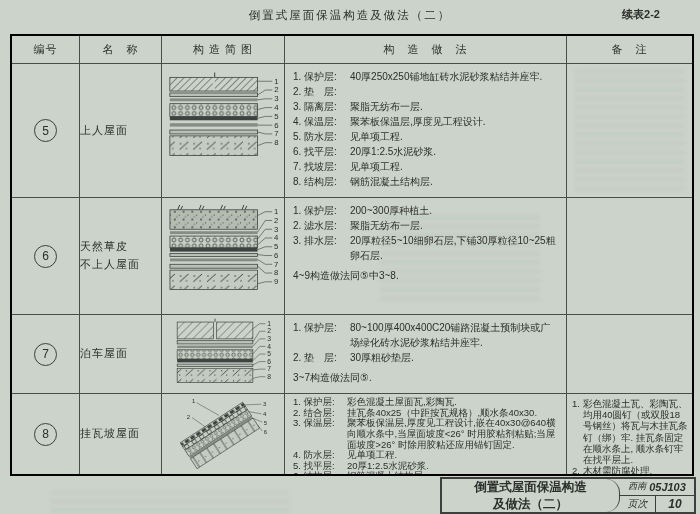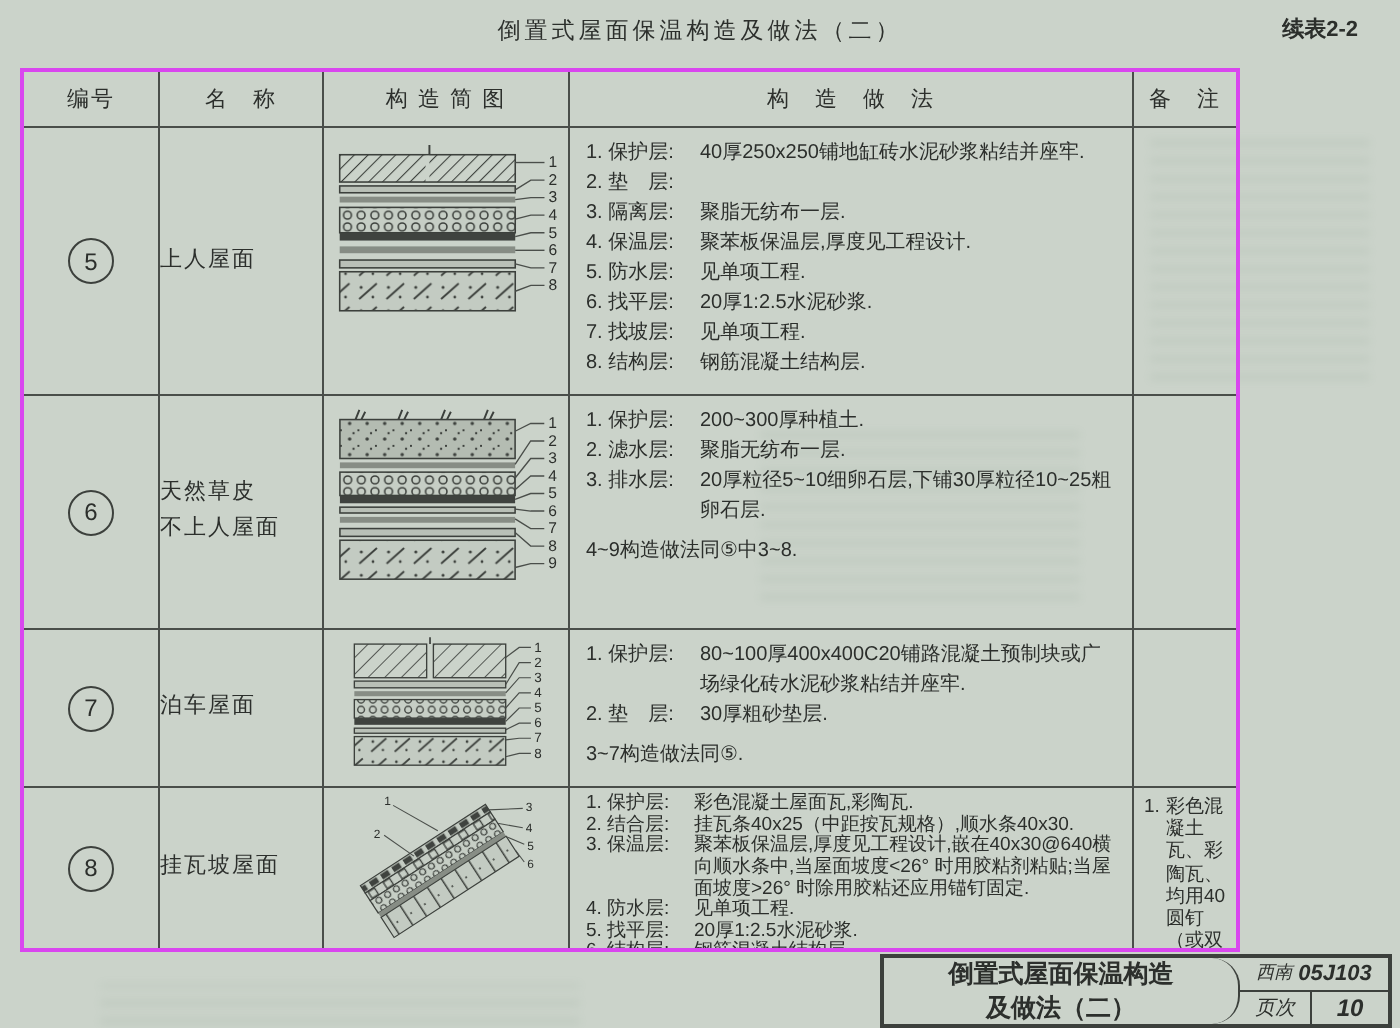--- a/index.html
+++ b/index.html
@@ -2,23 +2,23 @@
 <html><head>
 <meta charset="utf-8">
 <style>
   html,body{margin:0;padding:0;}
   .page{position:relative;width:700px;height:514px;background:#cbd3ca;overflow:hidden;
         font-family:"Liberation Sans","DejaVu Sans",sans-serif;color:#2c2f2c;}
   .ghost{position:absolute;opacity:.12;filter:blur(2px);pointer-events:none;
          background:repeating-linear-gradient(0deg,#6f8a76 0 3px,transparent 3px 9px);}
   .doc-title{position:absolute;top:8px;left:0;width:100%;text-align:center;
              font-size:11.5px;font-weight:normal;letter-spacing:2px;}
-  .cont-label{position:absolute;top:7px;right:21px;font-size:11px;font-weight:bold;}
-  .tbl{position:absolute;left:10px;top:34px;width:610px;height:442px;
-       border:2px solid #d946ef;display:grid;box-sizing:border-box;
+  .cont-label{position:absolute;top:7px;right:40px;font-size:11px;font-weight:bold;}
+  .tbl{position:absolute;left:10px;top:34px;width:684px;height:442px;
+       border:2px solid #000000;display:grid;box-sizing:border-box;
        grid-template-columns:68px 82px 123px 282px 1fr;
        grid-template-rows:28px 134px 117px 79px 1fr;}
   .cell{border-right:1px solid #4a4e4a;border-bottom:1px solid #4a4e4a;position:relative;
         box-sizing:border-box;overflow:hidden;}
   .c-last{border-right:none;}
   .r-last{border-bottom:none;}
   .hcell{display:flex;align-items:center;justify-content:center;font-size:11px;letter-spacing:1px;}
   .ncell{display:flex;align-items:center;justify-content:center;}
   .circled{width:21px;height:21px;border:1.2px solid #3c403c;border-radius:50%;
            display:flex;align-items:center;justify-content:center;font-size:12px;}

